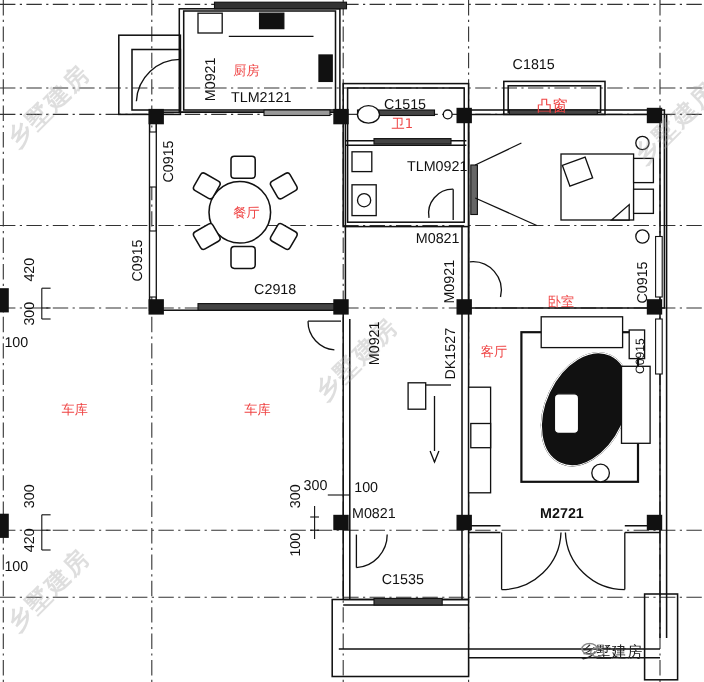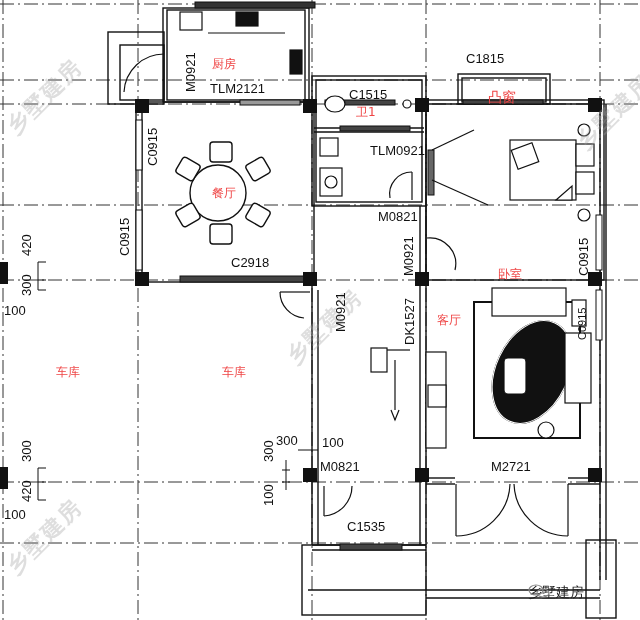--- a/index.html
+++ b/index.html
@@ -221,21 +221,21 @@
   <div class="lbl" style="left:231px;top:256px;">C2918</div>
   <div class="lbl" style="left:370px;top:144px;">TLM0921</div>
   <div class="lbl" style="left:378px;top:210px;">M0821</div>
   <div class="lbl rot" style="left:402px;top:276px;">M0921</div>
   <div class="lbl rot" style="left:577px;top:276px;">C0915</div>
   <div class="lbl rot" style="left:577px;top:340px;font-size:11px;">C0915</div>
   <div class="lbl rot" style="left:334px;top:332px;">M0921</div>
   <div class="lbl rot" style="left:403px;top:345px;">DK1527</div>
   <div class="lbl" style="left:320px;top:460px;">M0821</div>
   <div class="lbl" style="left:347px;top:520px;">C1535</div>
-  <div class="lbl" style="left:491px;top:460px;">M2721</div>
+  <div class="lbl" style="left:491px;top:460px;font-weight:bold;">M2721</div>
 
   <div class="dim rot" style="left:20px;top:256px;">420</div>
   <div class="dim rot" style="left:20px;top:296px;">300</div>
   <div class="dim" style="left:4px;top:304px;">100</div>
   <div class="dim rot" style="left:20px;top:462px;">300</div>
   <div class="dim rot" style="left:20px;top:502px;">420</div>
   <div class="dim" style="left:4px;top:508px;">100</div>
   <div class="dim" style="left:276px;top:434px;">300</div>
   <div class="dim" style="left:322px;top:436px;">100</div>
   <div class="dim rot" style="left:262px;top:462px;">300</div>

